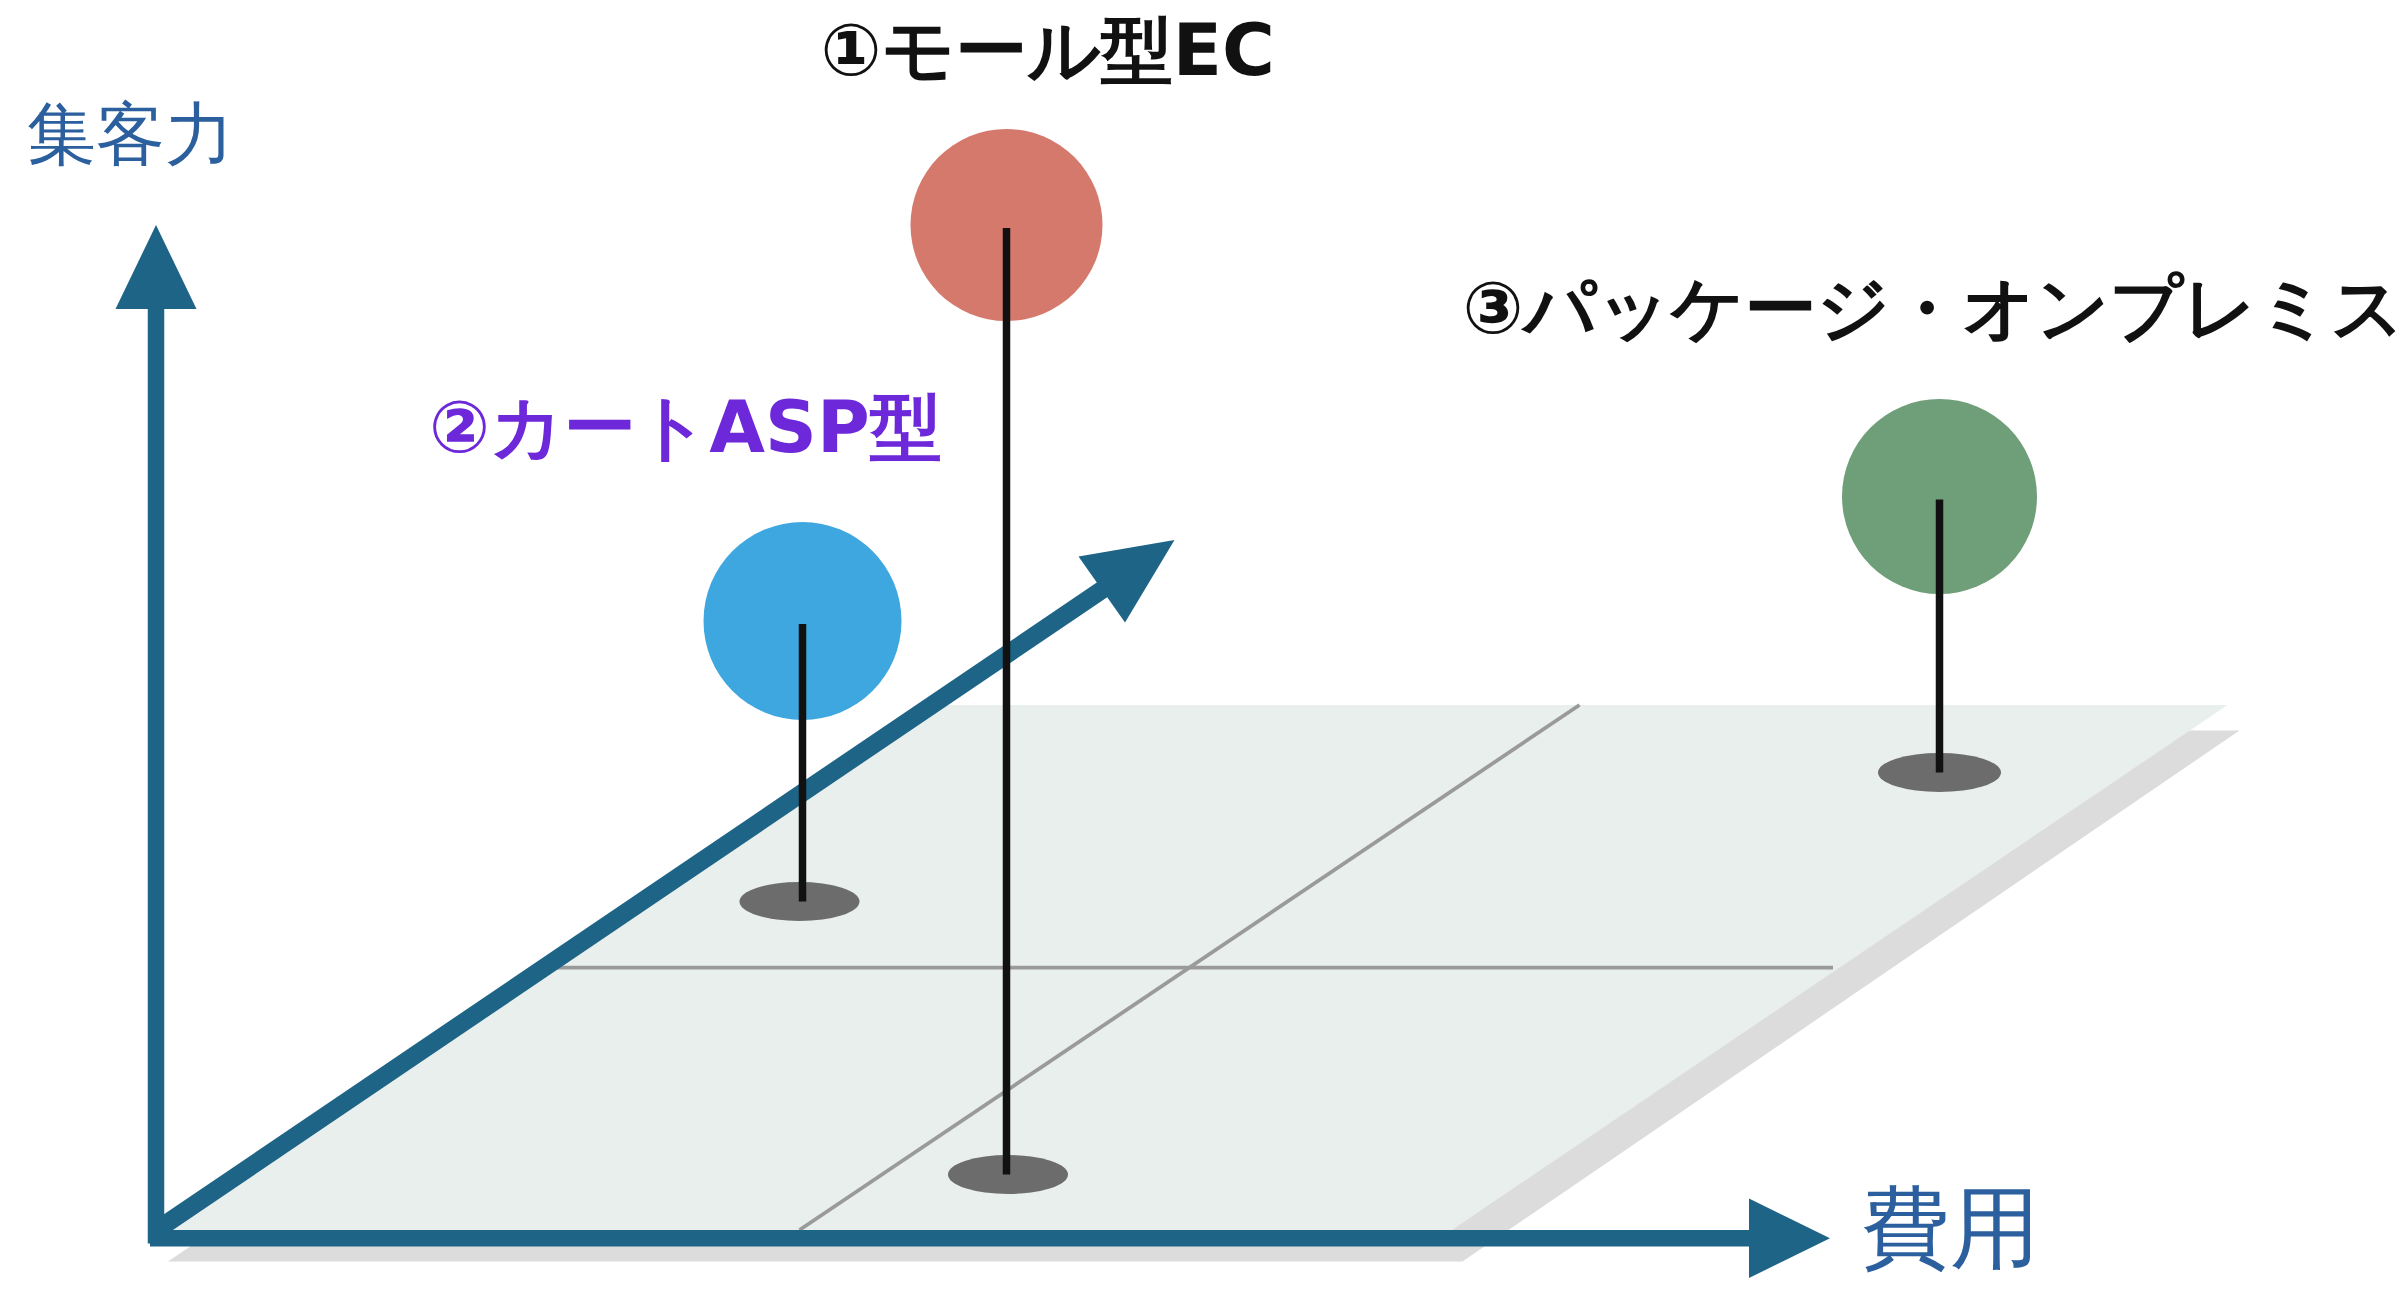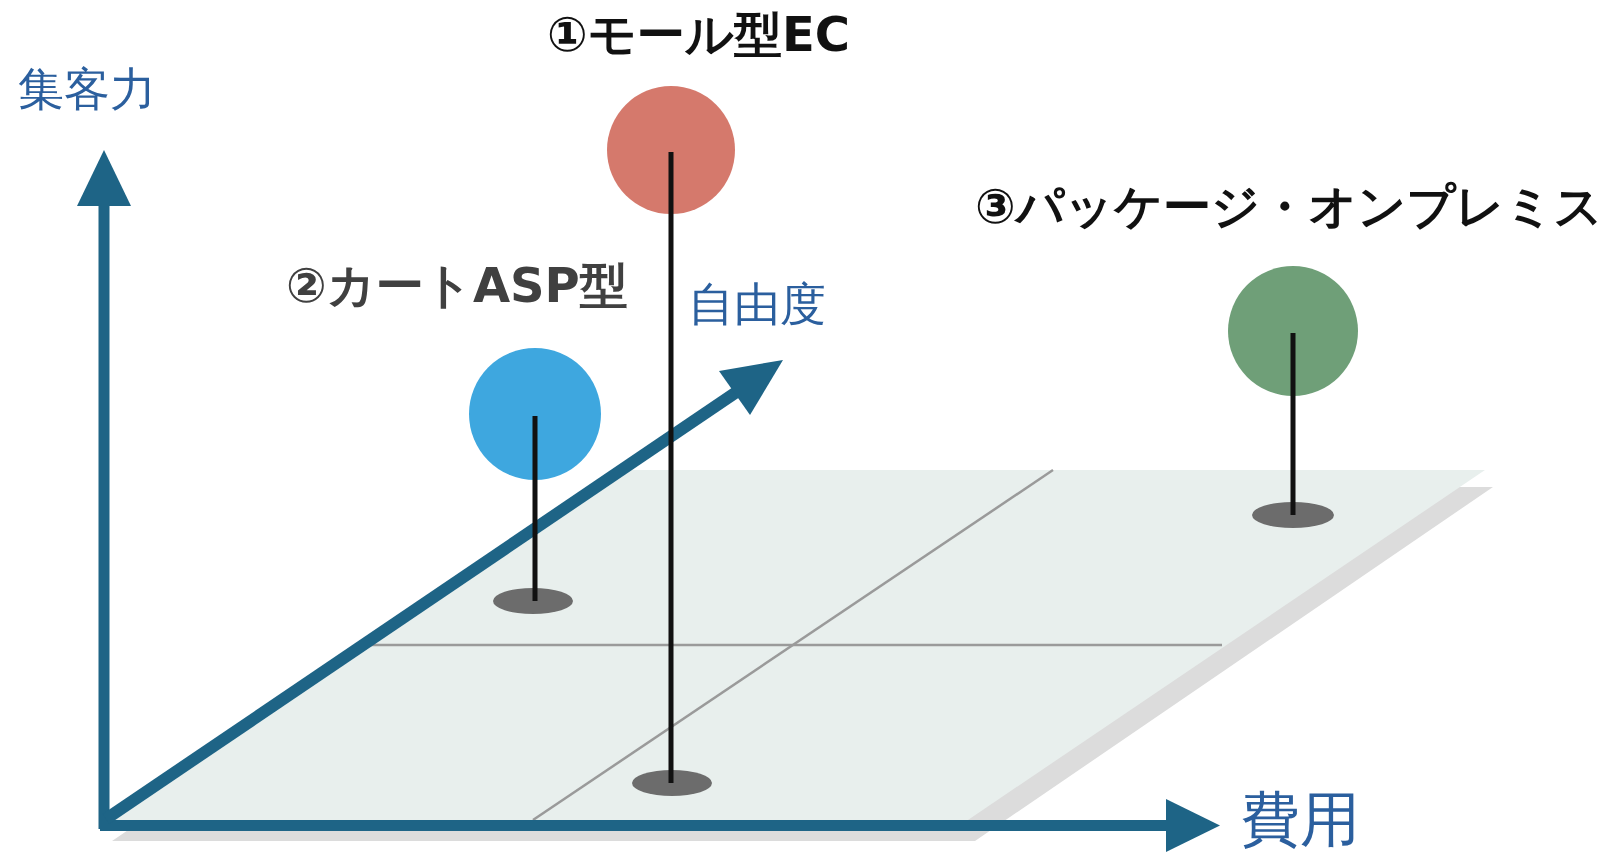--- a/index.html
+++ b/index.html
@@ -43,23 +43,22 @@
     <circle cx="535" cy="414" r="66" fill="#3EA7DF"></circle>
     <circle cx="1293" cy="331" r="65" fill="#6F9F78"></circle>
 
     <line x1="671" y1="152" x2="671" y2="783" stroke-width="5" style="stroke: rgb(17, 17, 17);"></line>
     <line x1="535" y1="416" x2="535" y2="601" stroke-width="5" style="stroke: rgb(17, 17, 17);"></line>
     <line x1="1293" y1="333" x2="1293" y2="515" stroke-width="5" style="stroke: rgb(17, 17, 17);"></line>
   </svg>
 
   <div class="label axis-label" style="left: 18px; top: 66px; color: rgb(43, 95, 158);">集客力</div>
 
-  <div class="label axis-label" style="left: 688px; top: 281px; color: rgb(43, 95, 158);">自由度</div>
 
   <div class="label axis-label" style="left: 1240px; top: 789px; font-size: 60px; color: rgb(43, 95, 158);">費用</div>
 
   <div class="label item-label" style="left: 531px; top: 10px; color: rgb(17, 17, 17); margin-left: 16px;">①モール型EC</div>
 
-  <div class="label item-label" style="left: 286px; top: 261px; color: #404040;">②カートASP型</div>
+  <div class="label item-label" style="left: 286px; top: 261px; color: #6d28d9;">②カートASP型</div>
 
   <div class="label item-label" style="left: 975px; top: 182px; color: rgb(17, 17, 17);">③パッケージ・オンプレミス</div>
 
 </div>
 
 </body></html>

